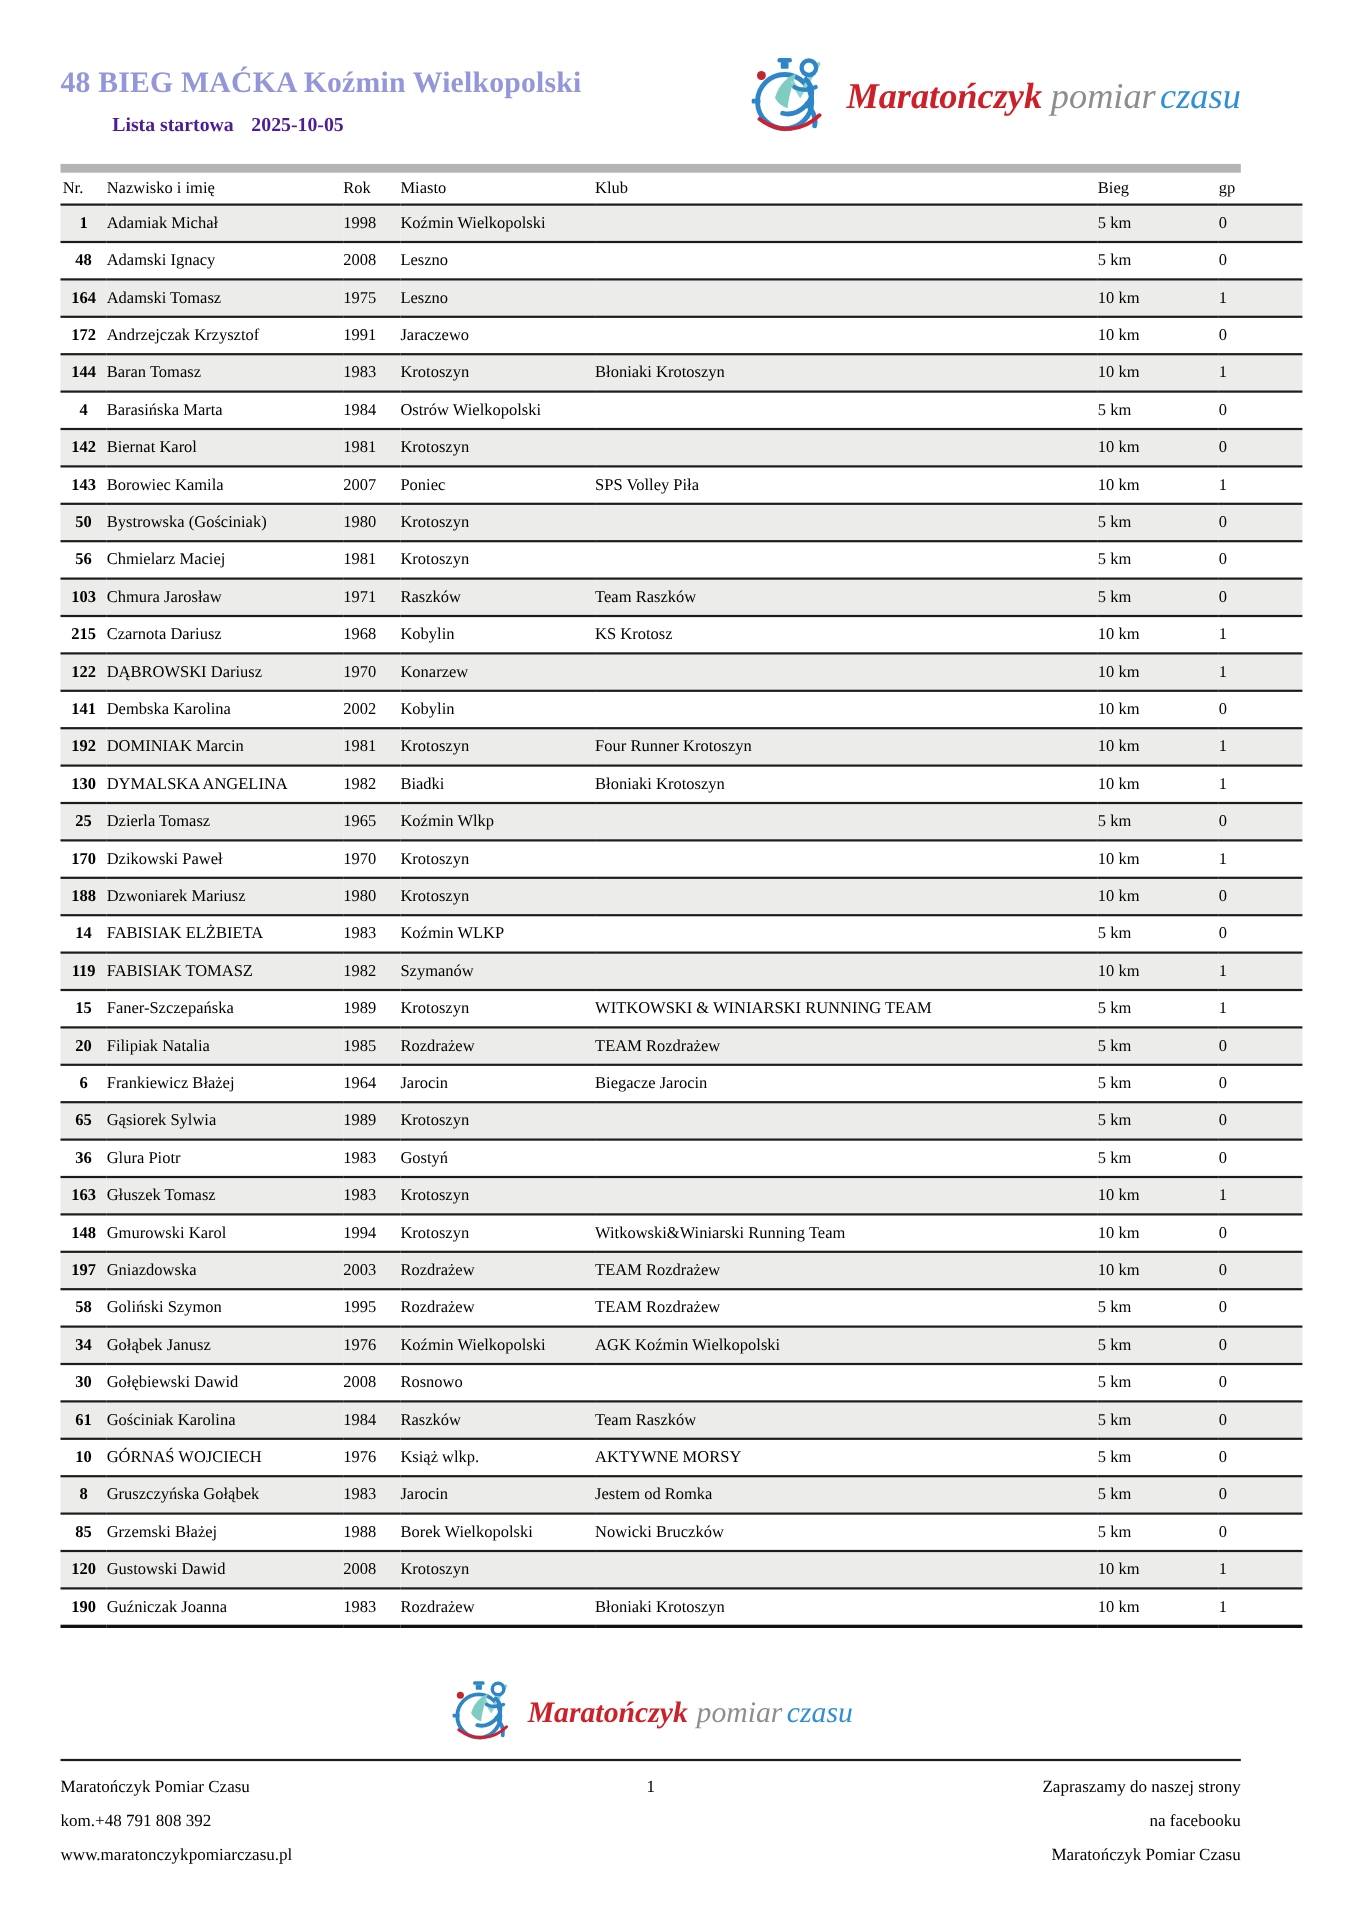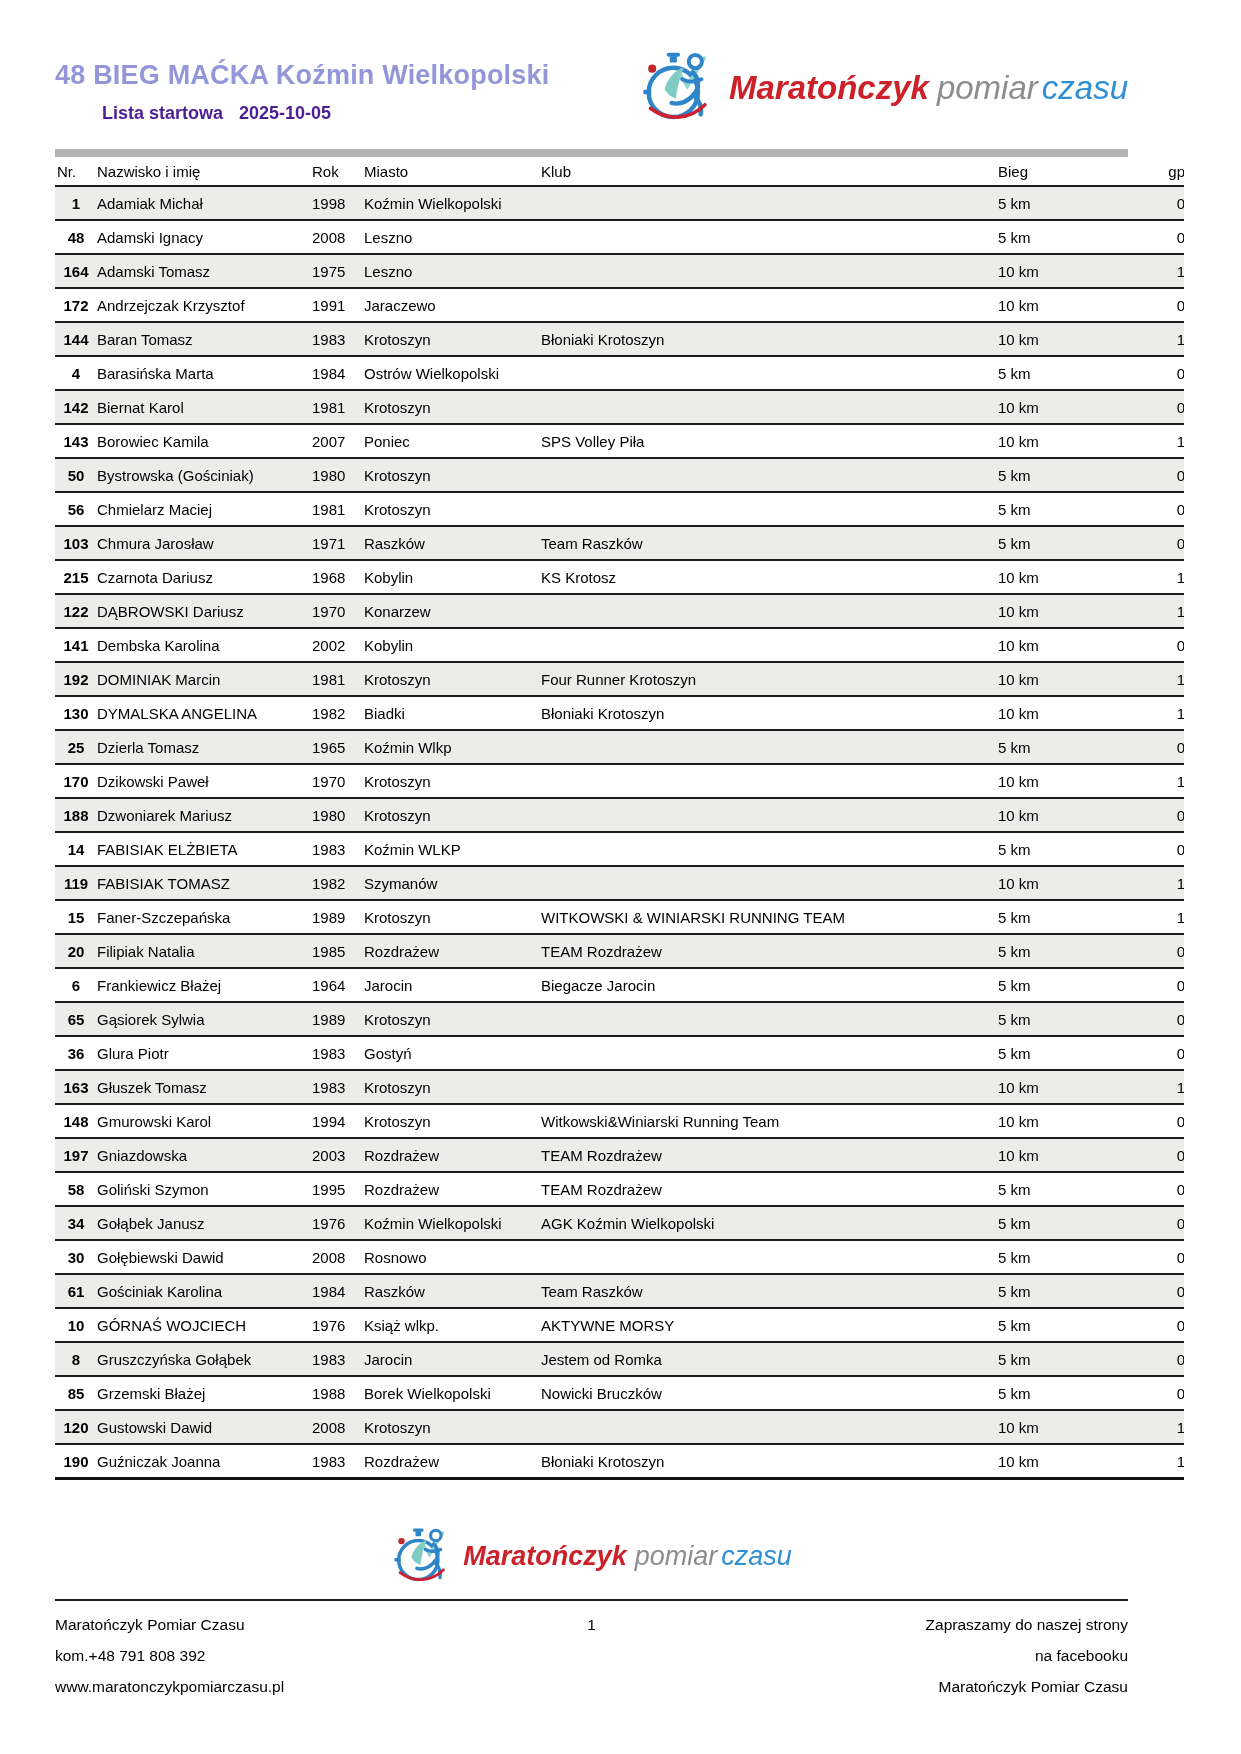--- a/index.html
+++ b/index.html
@@ -1,19 +1,19 @@
 <!DOCTYPE html>
 <html lang="pl"><head>
 <meta charset="utf-8">
 <style>
   html,body { margin:0; padding:0; background:#ffffff; }
   .page {
     width:1184px; height:1754px; box-sizing:border-box;
     padding:50px 56px 0 55px;
-    font-family:Liberation Sans, sans-serif; color:#000;
+    font-family:Liberation Serif, serif; color:#000;
     position:relative; background:#fff; overflow:hidden;
   }
 
   
   .top-header { display:flex; justify-content:space-between; align-items:flex-start; }
   .title-block { flex:1 1 auto; }
   .event-title {
     margin:10px 0 0 0; font-size:27px; font-weight:bold; color:#9396d9; letter-spacing:.2px;
   }
   .subtitle { margin-top:12px; font-size:18px; font-weight:bold; color:#4c1d95;margin-left:47px; }
@@ -45,21 +45,21 @@
   }
   .startlist td {
     height:32px; padding:0; border-bottom:2px solid #1c1c1c;
     vertical-align:middle; white-space:nowrap; overflow:visible;
   }
   .startlist tbody tr:nth-child(odd) { background:#ececeb; }
   .startlist tbody tr:last-child td { border-bottom:3px solid #121212; }
   .startlist .col-nr   { text-align:center; font-weight:bold; }
   .startlist th.col-nr { text-align:left; font-weight:normal; padding-left:2px; }
   .startlist .col-bieg { text-align:left; padding-right:4px; }
-  .startlist .col-gp   { text-align:right; }
+  .startlist .col-gp   { text-align:left; }
 
   
   .footer-logo { display:flex; justify-content:center; margin-top:46px; }
   .footer-rule { height:2px; background:#1c1c1c; margin-top:12px; }
   .footer-grid {
     display:grid; grid-template-columns:1fr 60px 1fr;
     margin-top:8px; font-size:15.5px; line-height:31px;
   }
   .footer-left  { text-align:left; }
   .footer-center{ text-align:center; }

